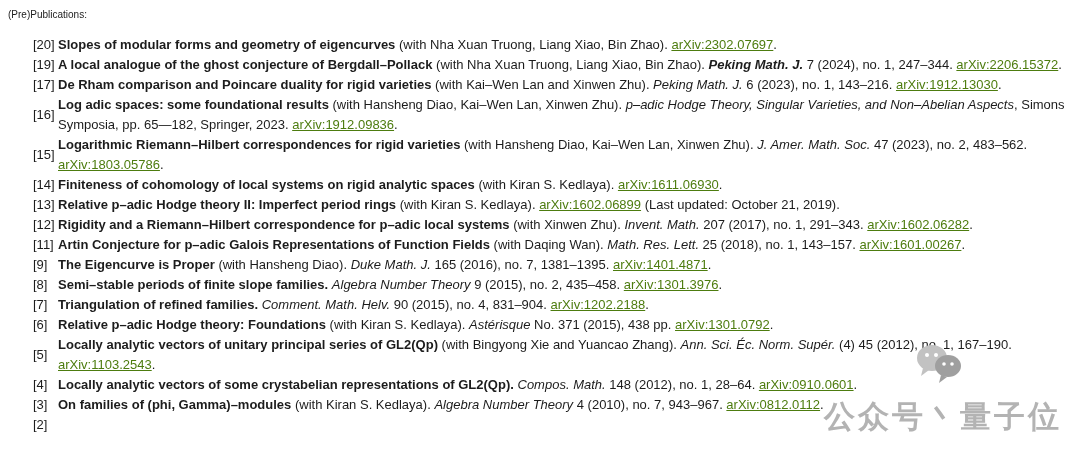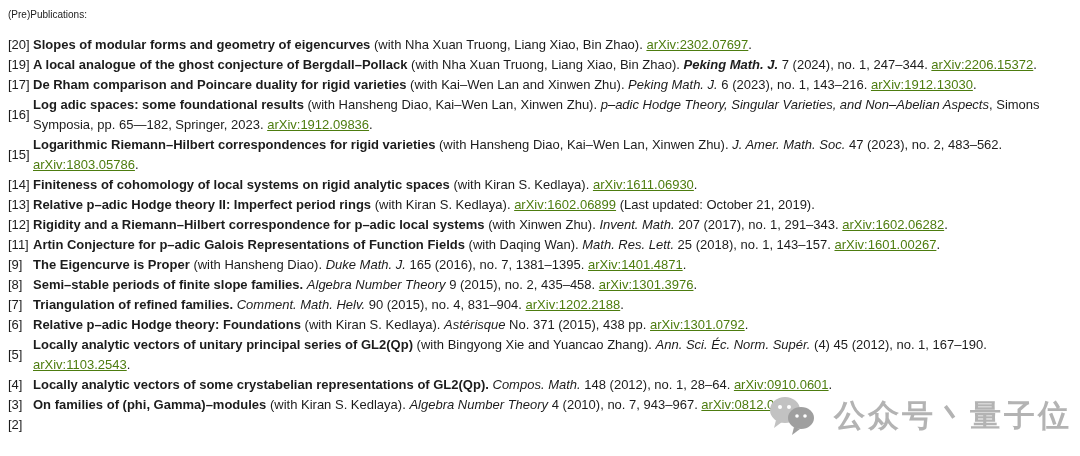--- a/index.html
+++ b/index.html
@@ -23,40 +23,42 @@
     display:flex;
     font-size:13px;
     line-height:20px;
   }
   .pub-num{
     flex:0 0 25px;
     width:25px;
     display:flex;
     align-items:center;
     white-space:nowrap;
+    margin-left:25px;
   }
   .pub-content{flex:1;min-width:0;}
   .seg-b{font-weight:bold;margin-top:29px;}
   .seg-r{}
   .seg-i{font-style:italic;}
   .seg-bi{font-weight:bold;font-style:italic;}
   .seg-a{
     color:#4d7c0f;
     text-decoration:underline;
     cursor:pointer;
     text-align:center;
   }
   .watermark{
     position:absolute;
-    right:8px;
+    right:18px;
     bottom:18px;
     display:flex;
     align-items:center;
     gap:10px;
     pointer-events:none;
+    flex-direction:column;
   }
   .wm-icon{display:inline-block;line-height:0;}
   .wm-text{
     font-size:31px;
     font-weight:bold;
     color:#b3b3b3;
     letter-spacing:3px;
     white-space:nowrap;
   }
 </style>

